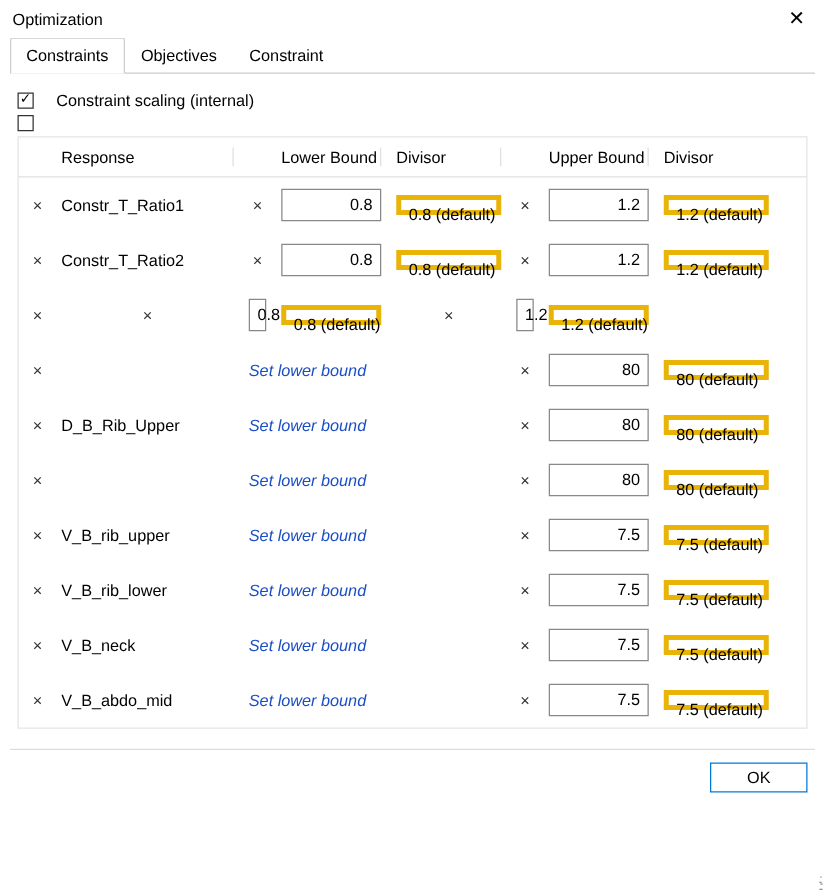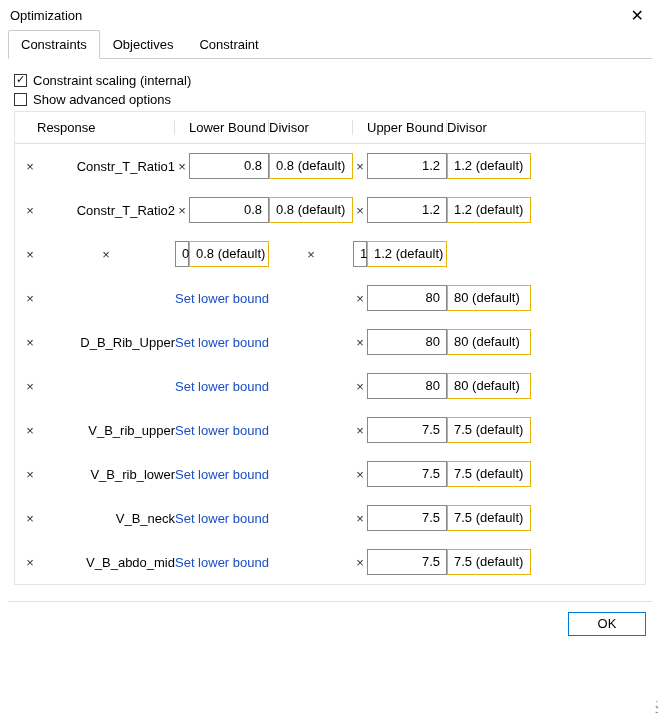--- a/index.html
+++ b/index.html
@@ -4,36 +4,36 @@
 <style>
 * { box-sizing: border-box; font-family: "Segoe UI", Tahoma, sans-serif; font-size: 13px; }
 body { margin: 0; padding: 0; background: #fff; width: 660px; height: 716px; position: relative; }
 .titlebar { display: flex; justify-content: space-between; align-items: flex-start; padding: 8px 12px 6px 10px; }
 .titlebar .title { font-size: 13px; }
 .close-x { font-size: 16px; padding: 0 4px; line-height: 1; }
 .tabs { display: flex; margin: 0 8px; border-bottom: 1px solid #ccc; }
 .tab { padding: 6px 12px 6px 12px; border: 1px solid transparent; border-bottom: none; margin-bottom: -1px; cursor: default; }
 .tab.active { border: 1px solid #ccc; border-bottom: 1px solid #fff; background: #fff; border-radius: 2px 2px 0 0; }
 .panel { padding: 14px 14px 8px 14px; }
-.checkline { display: flex; align-items: center; gap: 6px; margin-bottom: 4px; }
+.checkline { display: flex; align-items: center; gap: 18px; margin-bottom: 4px; }
 .checkbox { width: 13px; height: 13px; border: 1px solid #333; display: inline-flex; align-items: center; justify-content: center; font-size: 11px; line-height: 1; }
 .checkbox.checked::after { content: "✓"; font-size: 11px; position: relative; top: -1px; }
 .section-label { margin-top: 6px; margin-bottom: 4px; }
 .table-wrap { border: 1px solid #e4e4e4; padding: 0; }
-.hdr-row, .data-row { display: grid; grid-template-columns: 14px 138px 14px 80px 84px 14px 80px 84px; gap: 0; align-items: center; padding: 4px 8px; }
+.hdr-row, .data-row { display: grid; grid-template-columns: 14px 138px 14px 80px 84px 14px 80px 84px; gap: 12px; align-items: center; padding: 4px 8px; }
 .hdr-row { border-bottom: 1px solid #e0e0e0; padding-top: 8px; padding-bottom: 8px; }
 .hdr-cell { font-size: 13px; border-right: 1px solid #e0e0e0; padding-right: 4px; white-space: nowrap; }
 .hdr-cell.last { border-right: none; }
 .data-row { min-height: 44px; }
 .xmark { color: #333; text-align: center; }
-.resp { white-space: nowrap; overflow: hidden; text-overflow: ellipsis; text-align: right; }
+.resp { white-space: nowrap; overflow: hidden; text-overflow: ellipsis; }
 .bound-input { width: 100%; border: 1px solid #888; padding: 4px 6px; text-align: right; background: #fff; height: 26px; }
-.div-input { width: 100%; border: 1px solid #eab308; padding: 4px 6px; text-align: left; background: #fff; height: 26px; white-space: nowrap; }
+.div-input { width: 100%; border: 4px solid #eab308; padding: 4px 6px; text-align: left; background: #fff; height: 16px; white-space: nowrap; }
 .link { color: #1a4ec4; cursor: default; white-space: nowrap; }
-.lower-group { grid-column: 3 / span 3; }
+.lower-group { grid-column: 3 / span 3; font-style: italic; }
 .lower-group.linkmode { display: flex; align-items: center; }
 .footer-sep { border-top: 1px solid #ddd; margin: 8px 8px 0 8px; }
 .footer { display: flex; justify-content: flex-end; padding: 10px 14px 10px 14px; }
 .ok-btn { width: 78px; height: 24px; border: 1px solid #0078d7; background: #fff; text-align: center; line-height: 22px; margin-left: 32px; }
 .resize { position: absolute; right: 3px; bottom: 3px; font-size: 10px; color: #888; letter-spacing: -2px; line-height: 6px; }
 </style>
 </head>
 <body>
 
 <div class="titlebar">
@@ -48,21 +48,20 @@
 </div>
 
 <div class="panel">
 
   <div class="checkline">
     <span class="checkbox checked"></span>
     <span>Constraint scaling (internal)</span>
   </div>
   <div class="checkline">
     <span class="checkbox"></span>
-    <span>Show advanced options</span>
   </div>
 
 
   <div class="table-wrap">
     <div class="hdr-row">
       <span></span>
       <span class="hdr-cell">Response</span>
       <span></span>
       <span class="hdr-cell">Lower Bound</span>
       <span class="hdr-cell">Divisor</span>

